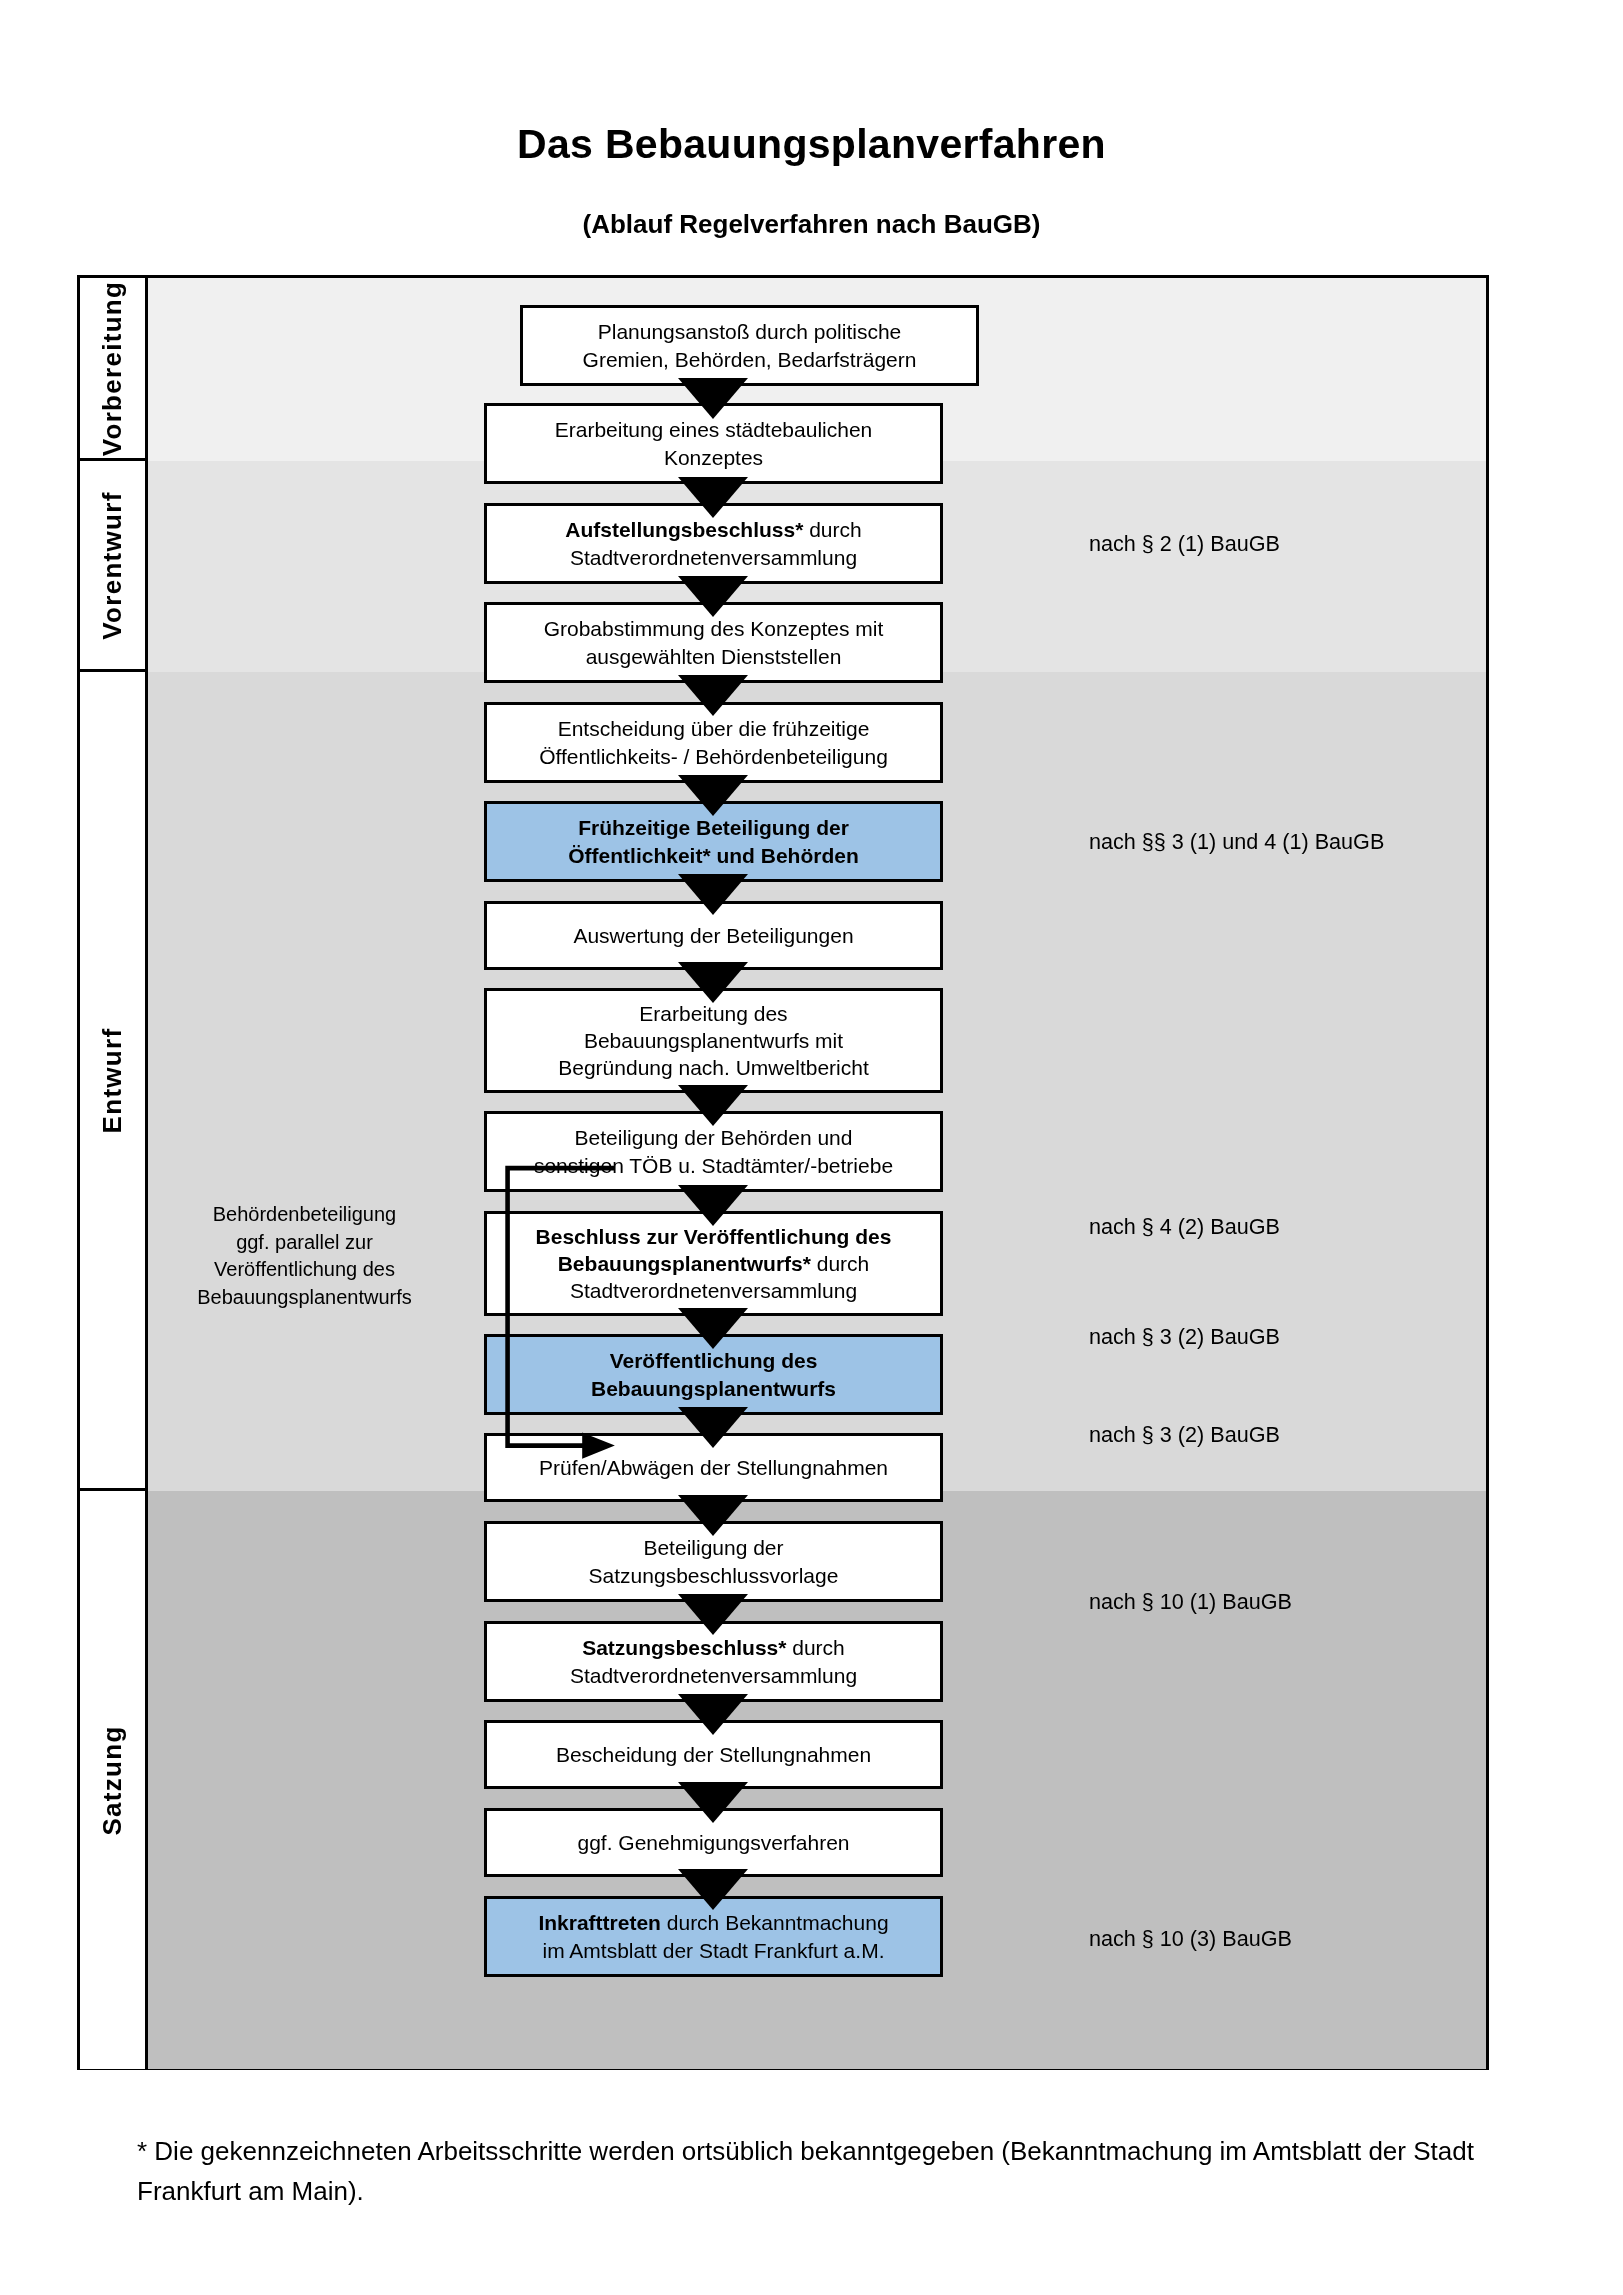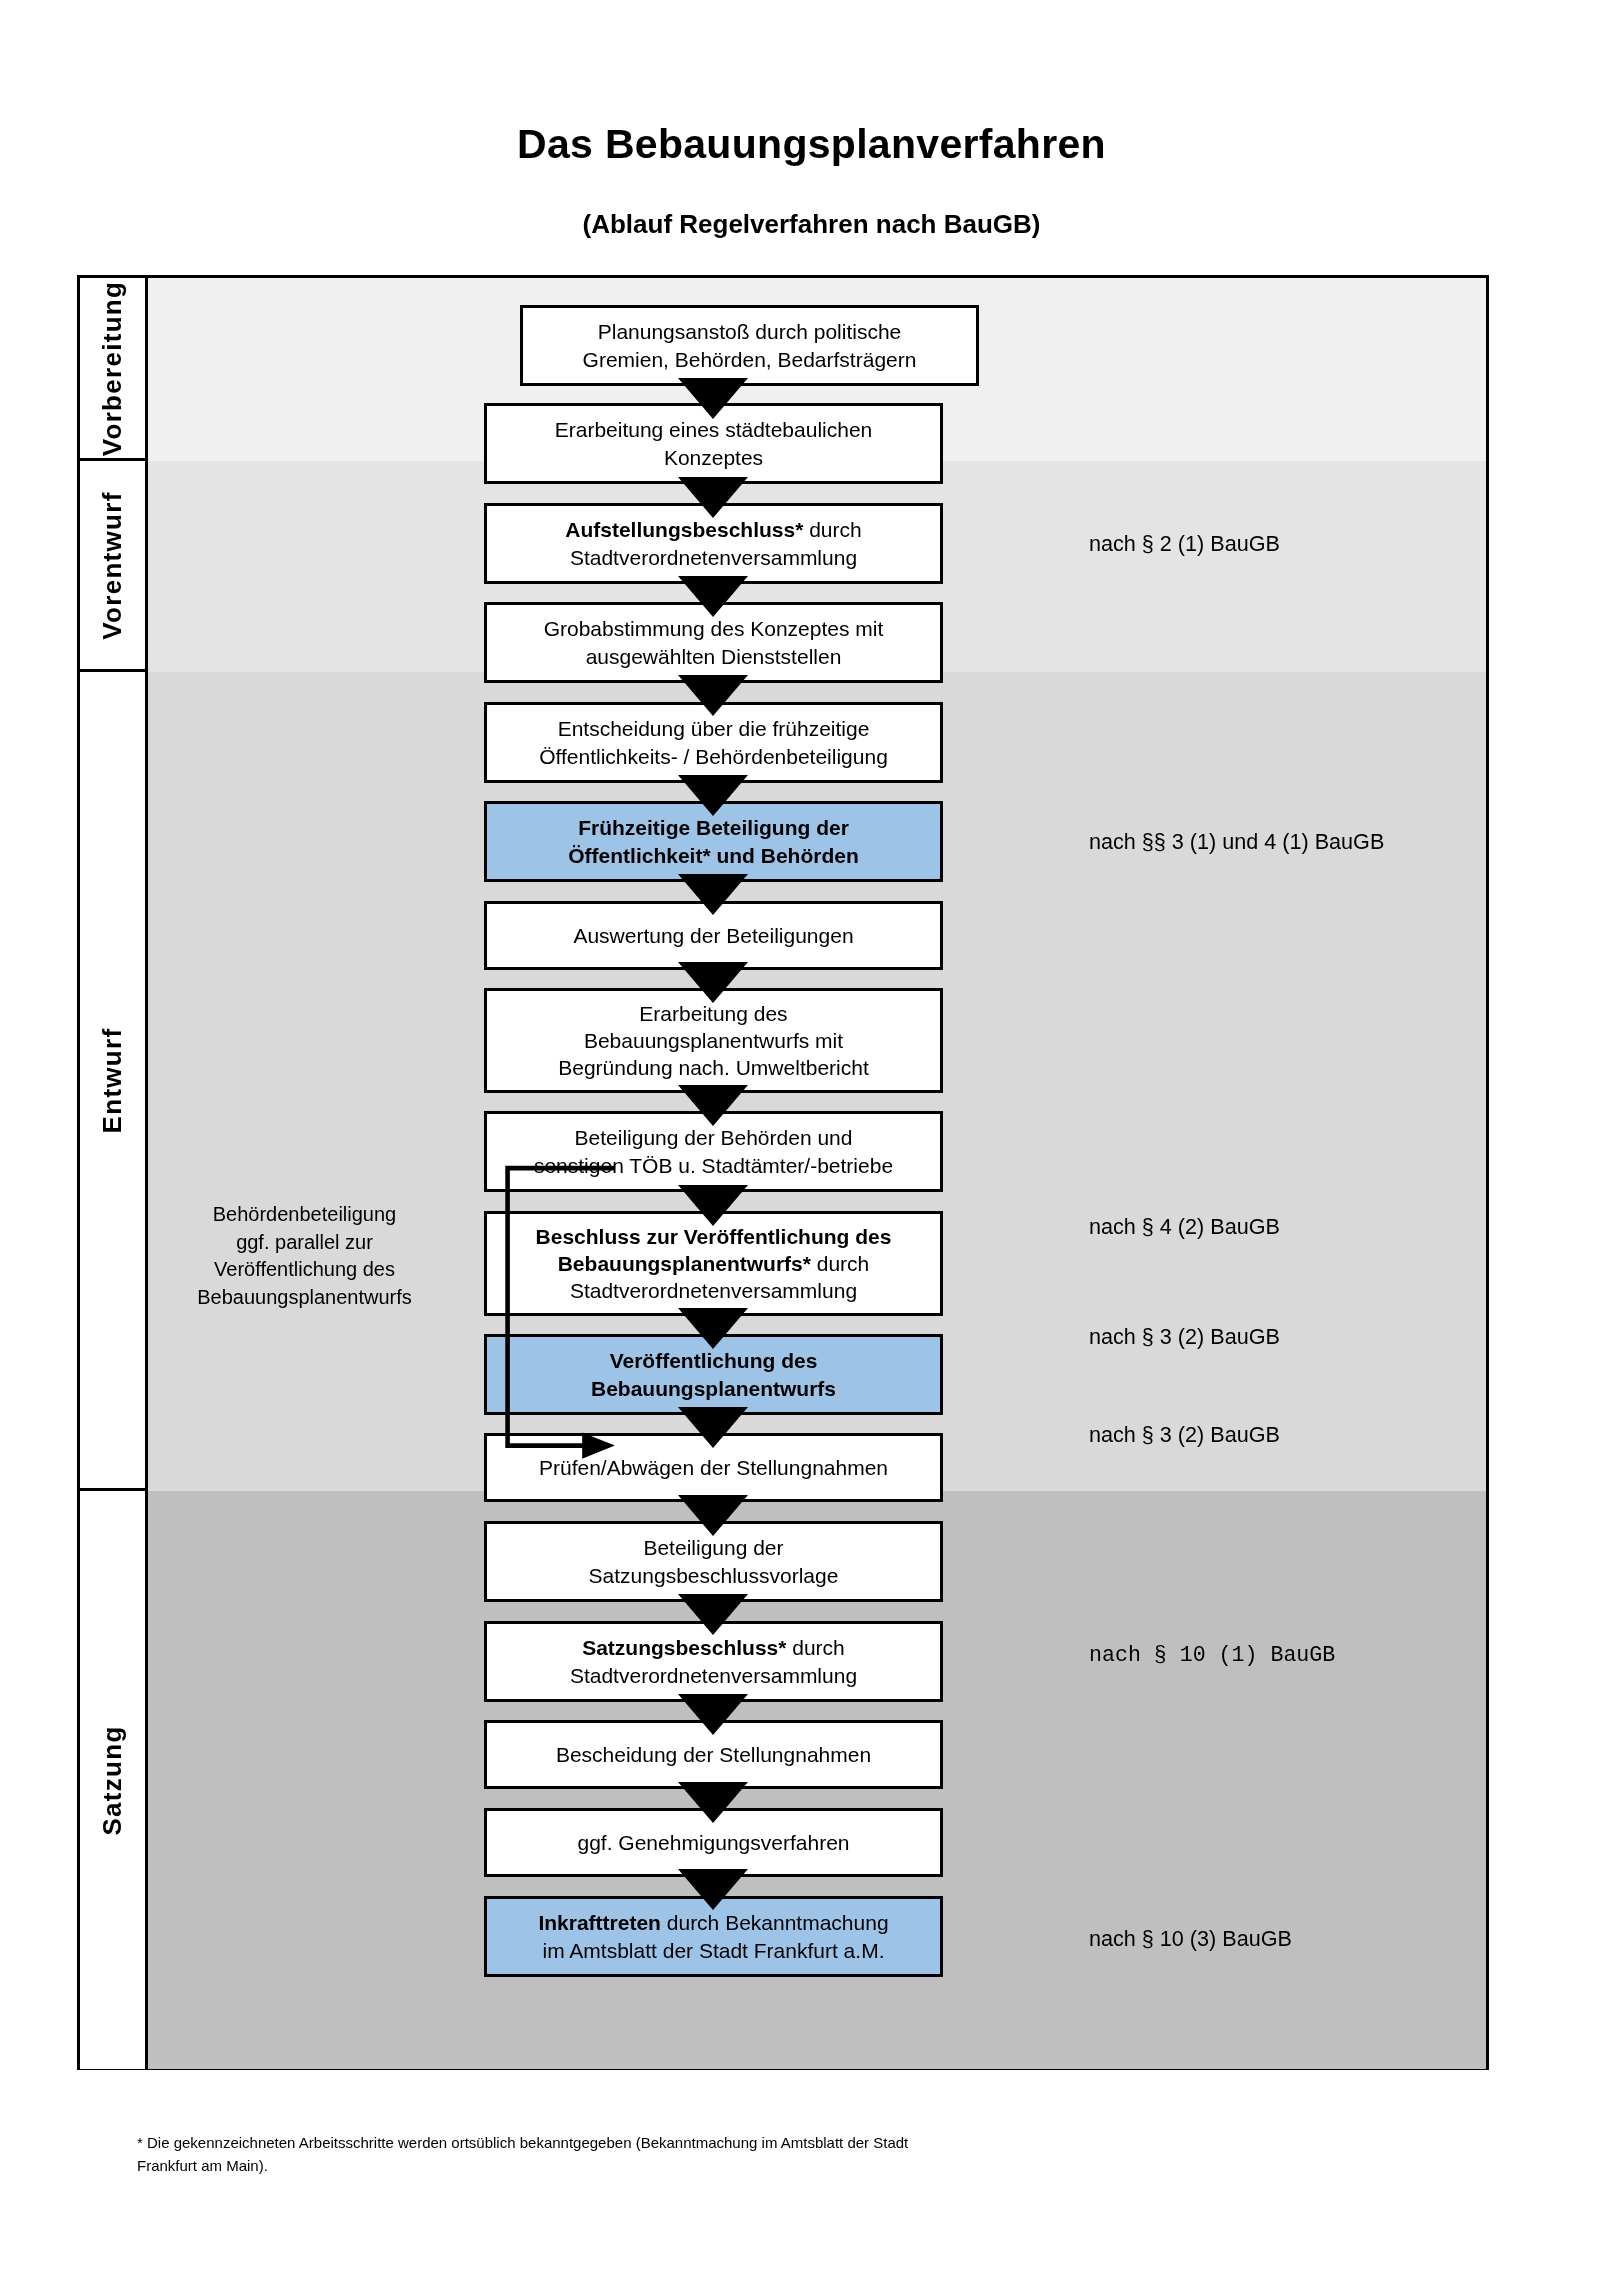--- a/index.html
+++ b/index.html
@@ -138,21 +138,21 @@
     height: 301px;
     z-index: 5;
   }
 
   
   #footnote {
     position: absolute;
     left: 137px;
     top: 2131px;
     width: 1352px;
-    font-size: 15px;
+    font-size: 26px;
     line-height: 1.55;
   }
 </style>
 </head>
 <body>
 
 <div id="title">Das Bebauungsplanverfahren</div>
 <div id="subtitle">(Ablauf Regelverfahren nach BauGB)</div>
 
 <div id="frame">
@@ -319,20 +319,20 @@
 <svg id="loop" viewBox="0 0 180 460" xmlns="http://www.w3.org/2000/svg">
   <path d="M 180 14 L 16 14 L 16 438 L 140 438" fill="none" stroke="#000000" stroke-width="7"></path>
   <polygon points="130,418 180,438 130,458" fill="#000000"></polygon>
 </svg>
 
 <div class="legal" style="top:531px;">nach § 2 (1) BauGB</div>
 <div class="legal" style="top:829px;">nach §§ 3 (1) und 4 (1) BauGB</div>
 <div class="legal" style="top:1203px;margin-top:11px;">nach § 4 (2) BauGB</div>
 <div class="legal" style="top:1324px;">nach § 3 (2) BauGB</div>
 <div class="legal" style="top:1422px;">nach § 3 (2) BauGB</div>
-<div class="legal" style="top:1643px;font-family:Liberation Mono, monospace;">nach § 10 (1) BauGB</div>
+<div class="legal" style="top:1589px;">nach § 10 (1) BauGB</div>
 <div class="legal" style="top:1926px;">nach § 10 (3) BauGB</div>
 
 <div id="footnote">
   <span>* Die gekennzeichneten Arbeitsschritte werden ortsüblich bekanntgegeben (Bekanntmachung im Amtsblatt  der Stadt</span><br>
   <span>Frankfurt am Main).</span>
 </div>
 
 
 </body></html>

